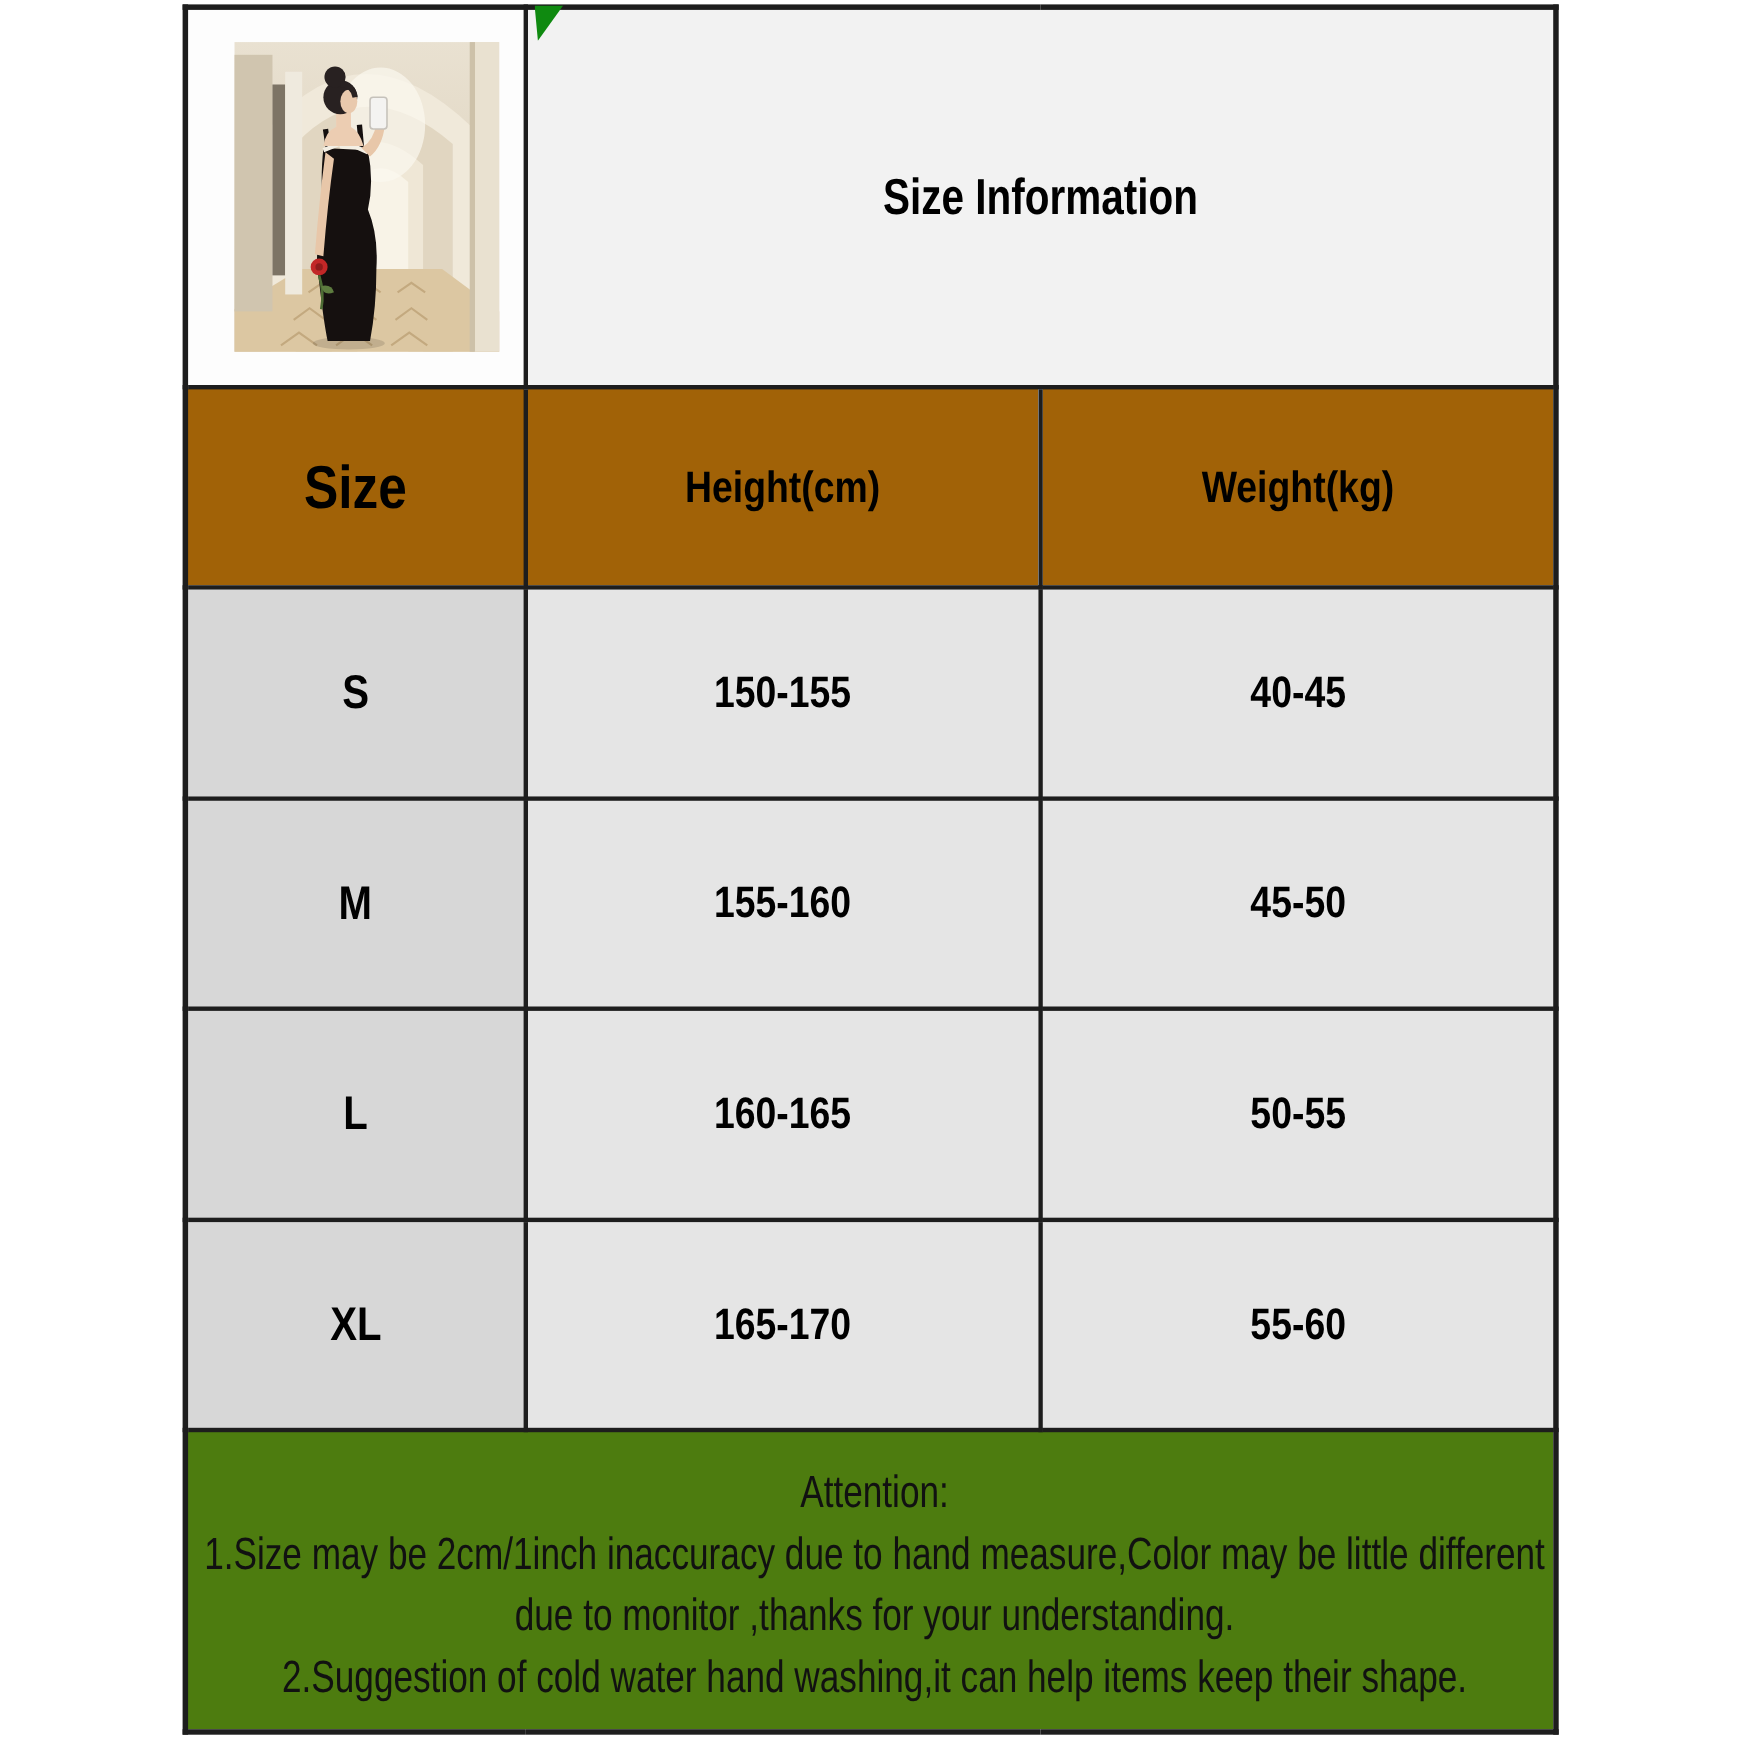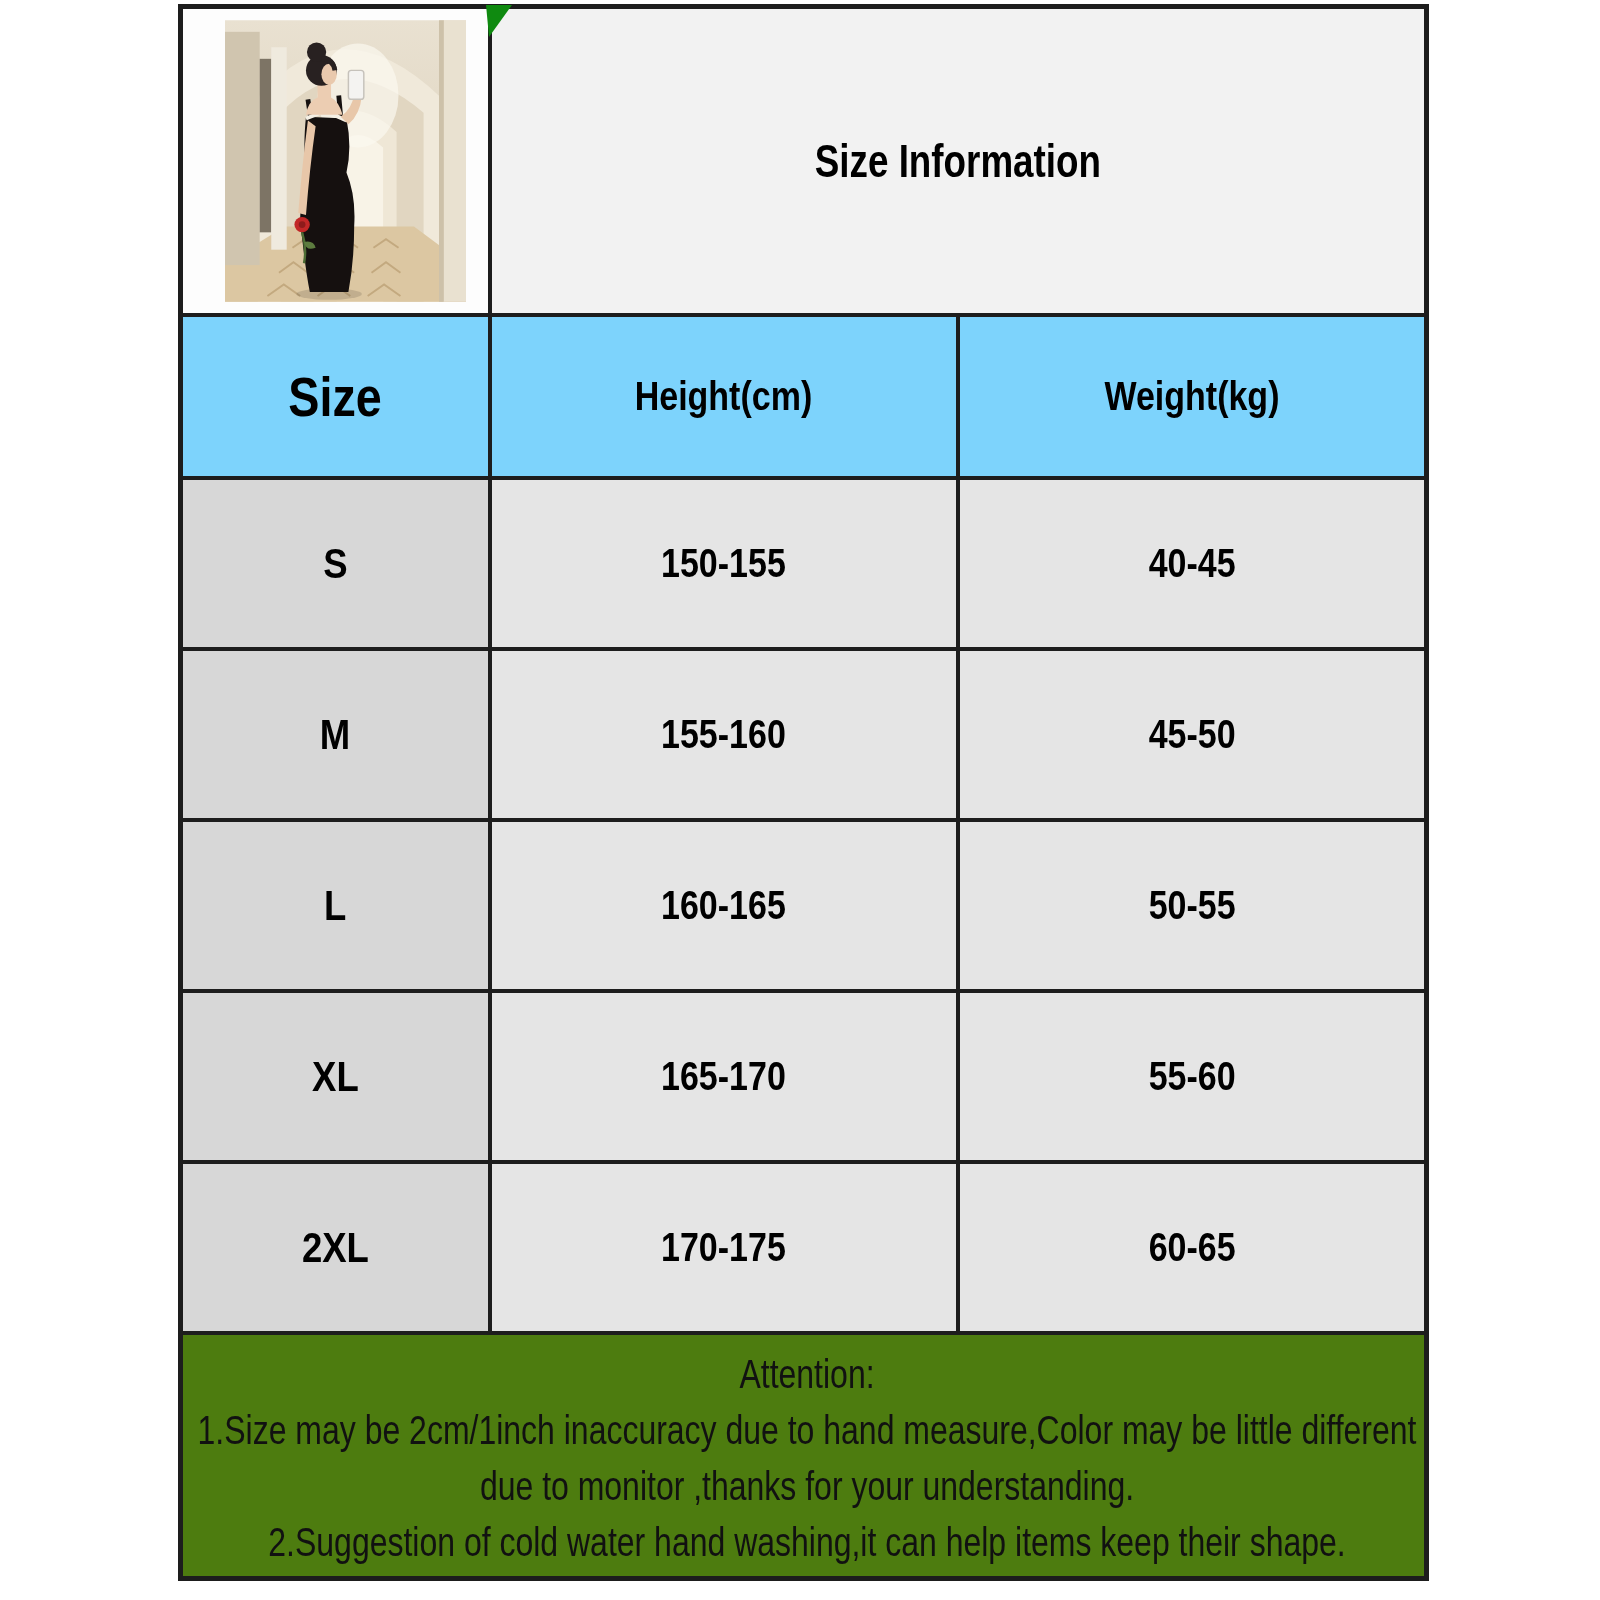--- a/index.html
+++ b/index.html
@@ -1,36 +1,36 @@
 <!DOCTYPE html>
 <html><head>
 <meta charset="utf-8">
 <style>
   html,body{margin:0;padding:0;background:#ffffff;}
   .canvas{
     position:relative;width:1600px;height:1600px;background:#ffffff;overflow:hidden;
     font-family:"Liberation Sans","DejaVu Sans",sans-serif;color:#000;
   }
   table.size-table{
-    position:absolute;left:178px;top:4px;width:1246px;height:1573px;
+    position:absolute;left:166px;top:4px;width:1246px;height:1573px;
     border-collapse:collapse;table-layout:fixed;background:#ffffff;
   }
   table.size-table td{
     border:4px solid #1d1d1d;padding:0;text-align:center;vertical-align:middle;
     overflow:hidden;
   }
   table.size-table{border:5px solid #1d1d1d;}
   tr.r-top{height:307px;}
   tr.r-head{height:163px;}
   tr.r-data{height:171px;}
   tr.r-att{height:245px;}
 
   td.photo-cell{background:#fdfdfd;vertical-align:top;}
   td.title-cell{background:#f2f2f2;position:relative;}
-  td.head-cell{background:#7dd3fc;}
+  td.head-cell{background:#a16207;}
   td.label-cell{background:#d7d7d7;}
   td.value-cell{background:#e5e5e5;}
   td.att-cell{background:#4d7c0f;vertical-align:top;text-align:left;}
 
   
   .cnd{display:inline-block;transform:scaleX(0.85);transform-origin:center center;white-space:nowrap;}
 
   .title-text{font-size:46px;font-weight:bold;transform:scaleX(0.80);}
   .size-head-text{font-size:55px;font-weight:bold;}
   .col-head-text{font-size:40px;font-weight:bold;}
@@ -136,25 +136,20 @@
     <tr class="r-data">
       <td class="label-cell"><span class="cnd label-text">L</span></td>
       <td class="value-cell"><span class="cnd value-text">160-165</span></td>
       <td class="value-cell"><span class="cnd value-text">50-55</span></td>
     </tr>
     <tr class="r-data">
       <td class="label-cell"><span class="cnd label-text">XL</span></td>
       <td class="value-cell"><span class="cnd value-text">165-170</span></td>
       <td class="value-cell"><span class="cnd value-text">55-60</span></td>
     </tr>
-    <tr class="r-data">
-      <td class="label-cell"><span class="cnd label-text">2XL</span></td>
-      <td class="value-cell"><span class="cnd value-text">170-175</span></td>
-      <td class="value-cell"><span class="cnd value-text">60-65</span></td>
-    </tr>
 
     <tr class="r-att">
       <td class="att-cell" colspan="3">
         <div class="att-inner">
           <p>Attention:</p>
           <p>1.Size may be 2cm/1inch inaccuracy due to hand measure,Color may be little different due to monitor ,thanks for your understanding.</p>
           <p>2.Suggestion of cold water hand washing,it can help items keep their shape.</p>
         </div>
       </td>
     </tr>

